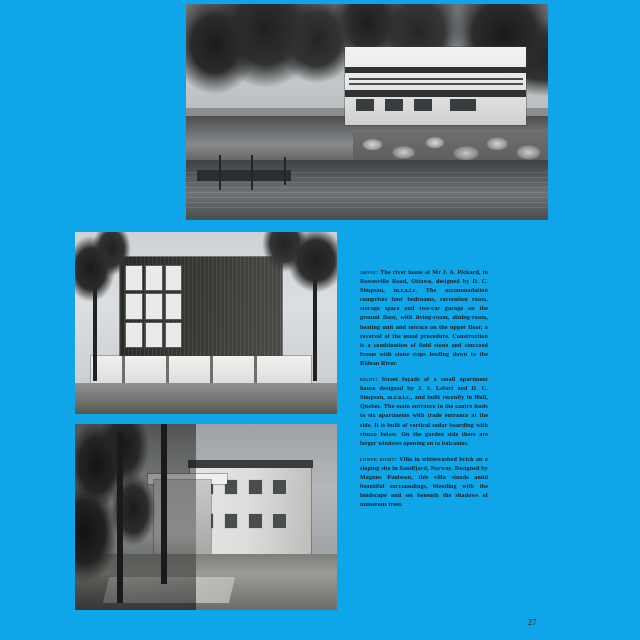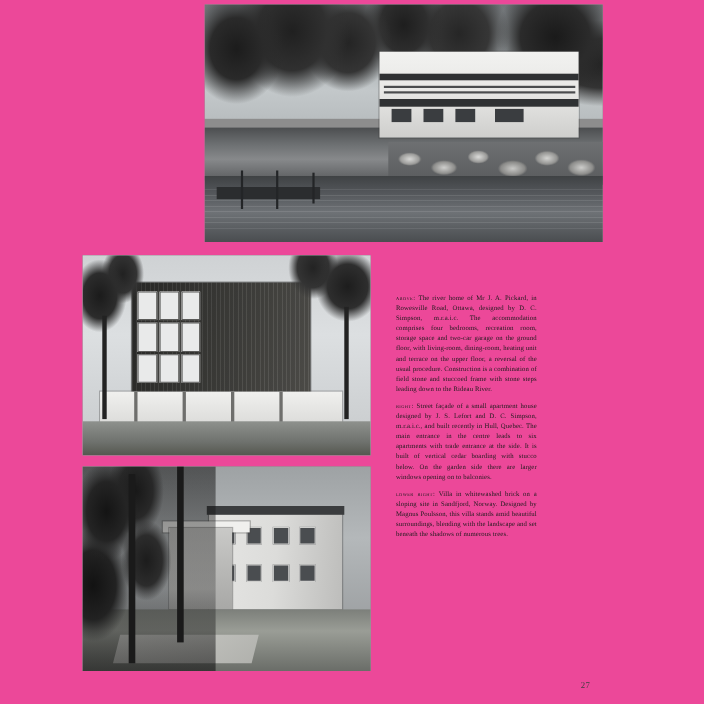--- a/index.html
+++ b/index.html
@@ -11,21 +11,22 @@
     height: 640px;
     background: #ffffff;
     font-family: "Liberation Serif", serif;
     overflow: hidden;
     position: relative;
   }
 
   .page {
     position: absolute;
     inset: 0;
-    background: #ec4899;
+    background: #0ea5e9;
+    font-weight: bold;
   }
 
   
   .photo {
     position: absolute;
     overflow: hidden;
     background: #8d8d8d;
   }
 
   .photo .scene {

